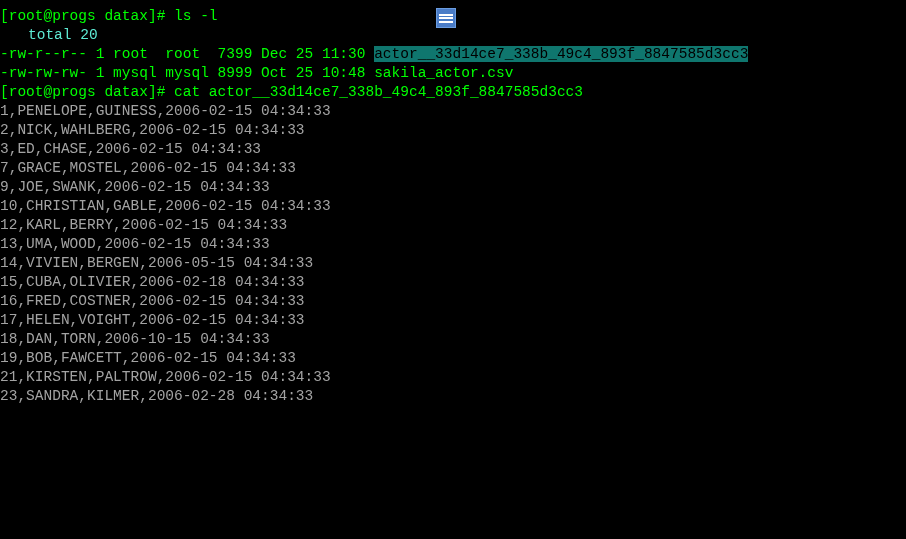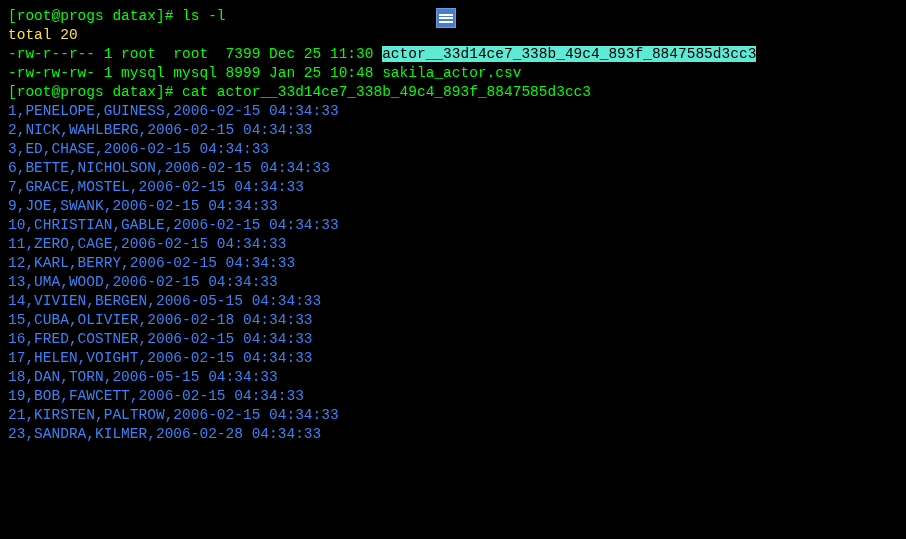--- a/index.html
+++ b/index.html
@@ -13,40 +13,40 @@
       font-size: 14.5px;
       line-height: 19px;
       color: #00ff00;
       width: 906px;
       height: 539px;
       overflow: hidden;
       padding-top: 7px;
     }
     .terminal-line {
       white-space: pre;
-      padding-left: 8px;
     }
     .prompt {
       color: #00ff00;
     }
     .command {
       color: #00ff00;
     }
     .total-line {
-      color: #fde047;
+      color: #5eead4;
+      margin-left: 28px;
     }
     .listing-line {
       color: #00ff00;
     }
     .highlighted {
-      background-color: #5eead4;
+      background-color: #0f766e;
       color: #000000;
     }
     .csv-line {
-      color: #3b82f6;
+      color: #a3a3a3;
     }
     .ui-button {
       position: absolute;
       top: 8px;
       left: 436px;
       width: 20px;
       height: 20px;
       background-color: #4a7cc7;
       border: 1px solid #6a9ce0;
       display: flex;
@@ -69,36 +69,34 @@
   <div class="ui-button-line"></div>
   <div class="ui-button-line"></div>
 </div>
 
 <div class="terminal-line"><span class="prompt">[root@progs datax]# </span><span class="command">ls -l</span></div>
 
 <div class="terminal-line total-line">total 20</div>
 
 <div class="terminal-line listing-line"><span>-rw-r--r-- 1 root  root  7399 Dec 25 11:30 </span><span class="highlighted">actor__33d14ce7_338b_49c4_893f_8847585d3cc3</span></div>
 
-<div class="terminal-line listing-line">-rw-rw-rw- 1 mysql mysql 8999 Jan 25 10:48 sakila_actor.csv</div>
+<div class="terminal-line listing-line">-rw-rw-rw- 1 mysql mysql 8999 Oct 25 10:48 sakila_actor.csv</div>
 
 <div class="terminal-line"><span class="prompt">[root@progs datax]# </span><span class="command">cat actor__33d14ce7_338b_49c4_893f_8847585d3cc3</span></div>
 
 <div id="csv-rows">
     <div class="terminal-line csv-line">1,PENELOPE,GUINESS,2006-02-15 04:34:33</div>
     <div class="terminal-line csv-line">2,NICK,WAHLBERG,2006-02-15 04:34:33</div>
     <div class="terminal-line csv-line">3,ED,CHASE,2006-02-15 04:34:33</div>
-    <div class="terminal-line csv-line">6,BETTE,NICHOLSON,2006-02-15 04:34:33</div>
     <div class="terminal-line csv-line">7,GRACE,MOSTEL,2006-02-15 04:34:33</div>
     <div class="terminal-line csv-line">9,JOE,SWANK,2006-02-15 04:34:33</div>
     <div class="terminal-line csv-line">10,CHRISTIAN,GABLE,2006-02-15 04:34:33</div>
-    <div class="terminal-line csv-line">11,ZERO,CAGE,2006-02-15 04:34:33</div>
     <div class="terminal-line csv-line">12,KARL,BERRY,2006-02-15 04:34:33</div>
     <div class="terminal-line csv-line">13,UMA,WOOD,2006-02-15 04:34:33</div>
     <div class="terminal-line csv-line">14,VIVIEN,BERGEN,2006-05-15 04:34:33</div>
     <div class="terminal-line csv-line">15,CUBA,OLIVIER,2006-02-18 04:34:33</div>
     <div class="terminal-line csv-line">16,FRED,COSTNER,2006-02-15 04:34:33</div>
     <div class="terminal-line csv-line">17,HELEN,VOIGHT,2006-02-15 04:34:33</div>
-    <div class="terminal-line csv-line">18,DAN,TORN,2006-05-15 04:34:33</div>
+    <div class="terminal-line csv-line">18,DAN,TORN,2006-10-15 04:34:33</div>
     <div class="terminal-line csv-line">19,BOB,FAWCETT,2006-02-15 04:34:33</div>
     <div class="terminal-line csv-line">21,KIRSTEN,PALTROW,2006-02-15 04:34:33</div>
     <div class="terminal-line csv-line">23,SANDRA,KILMER,2006-02-28 04:34:33</div>
   </div>
 
 </body></html>

